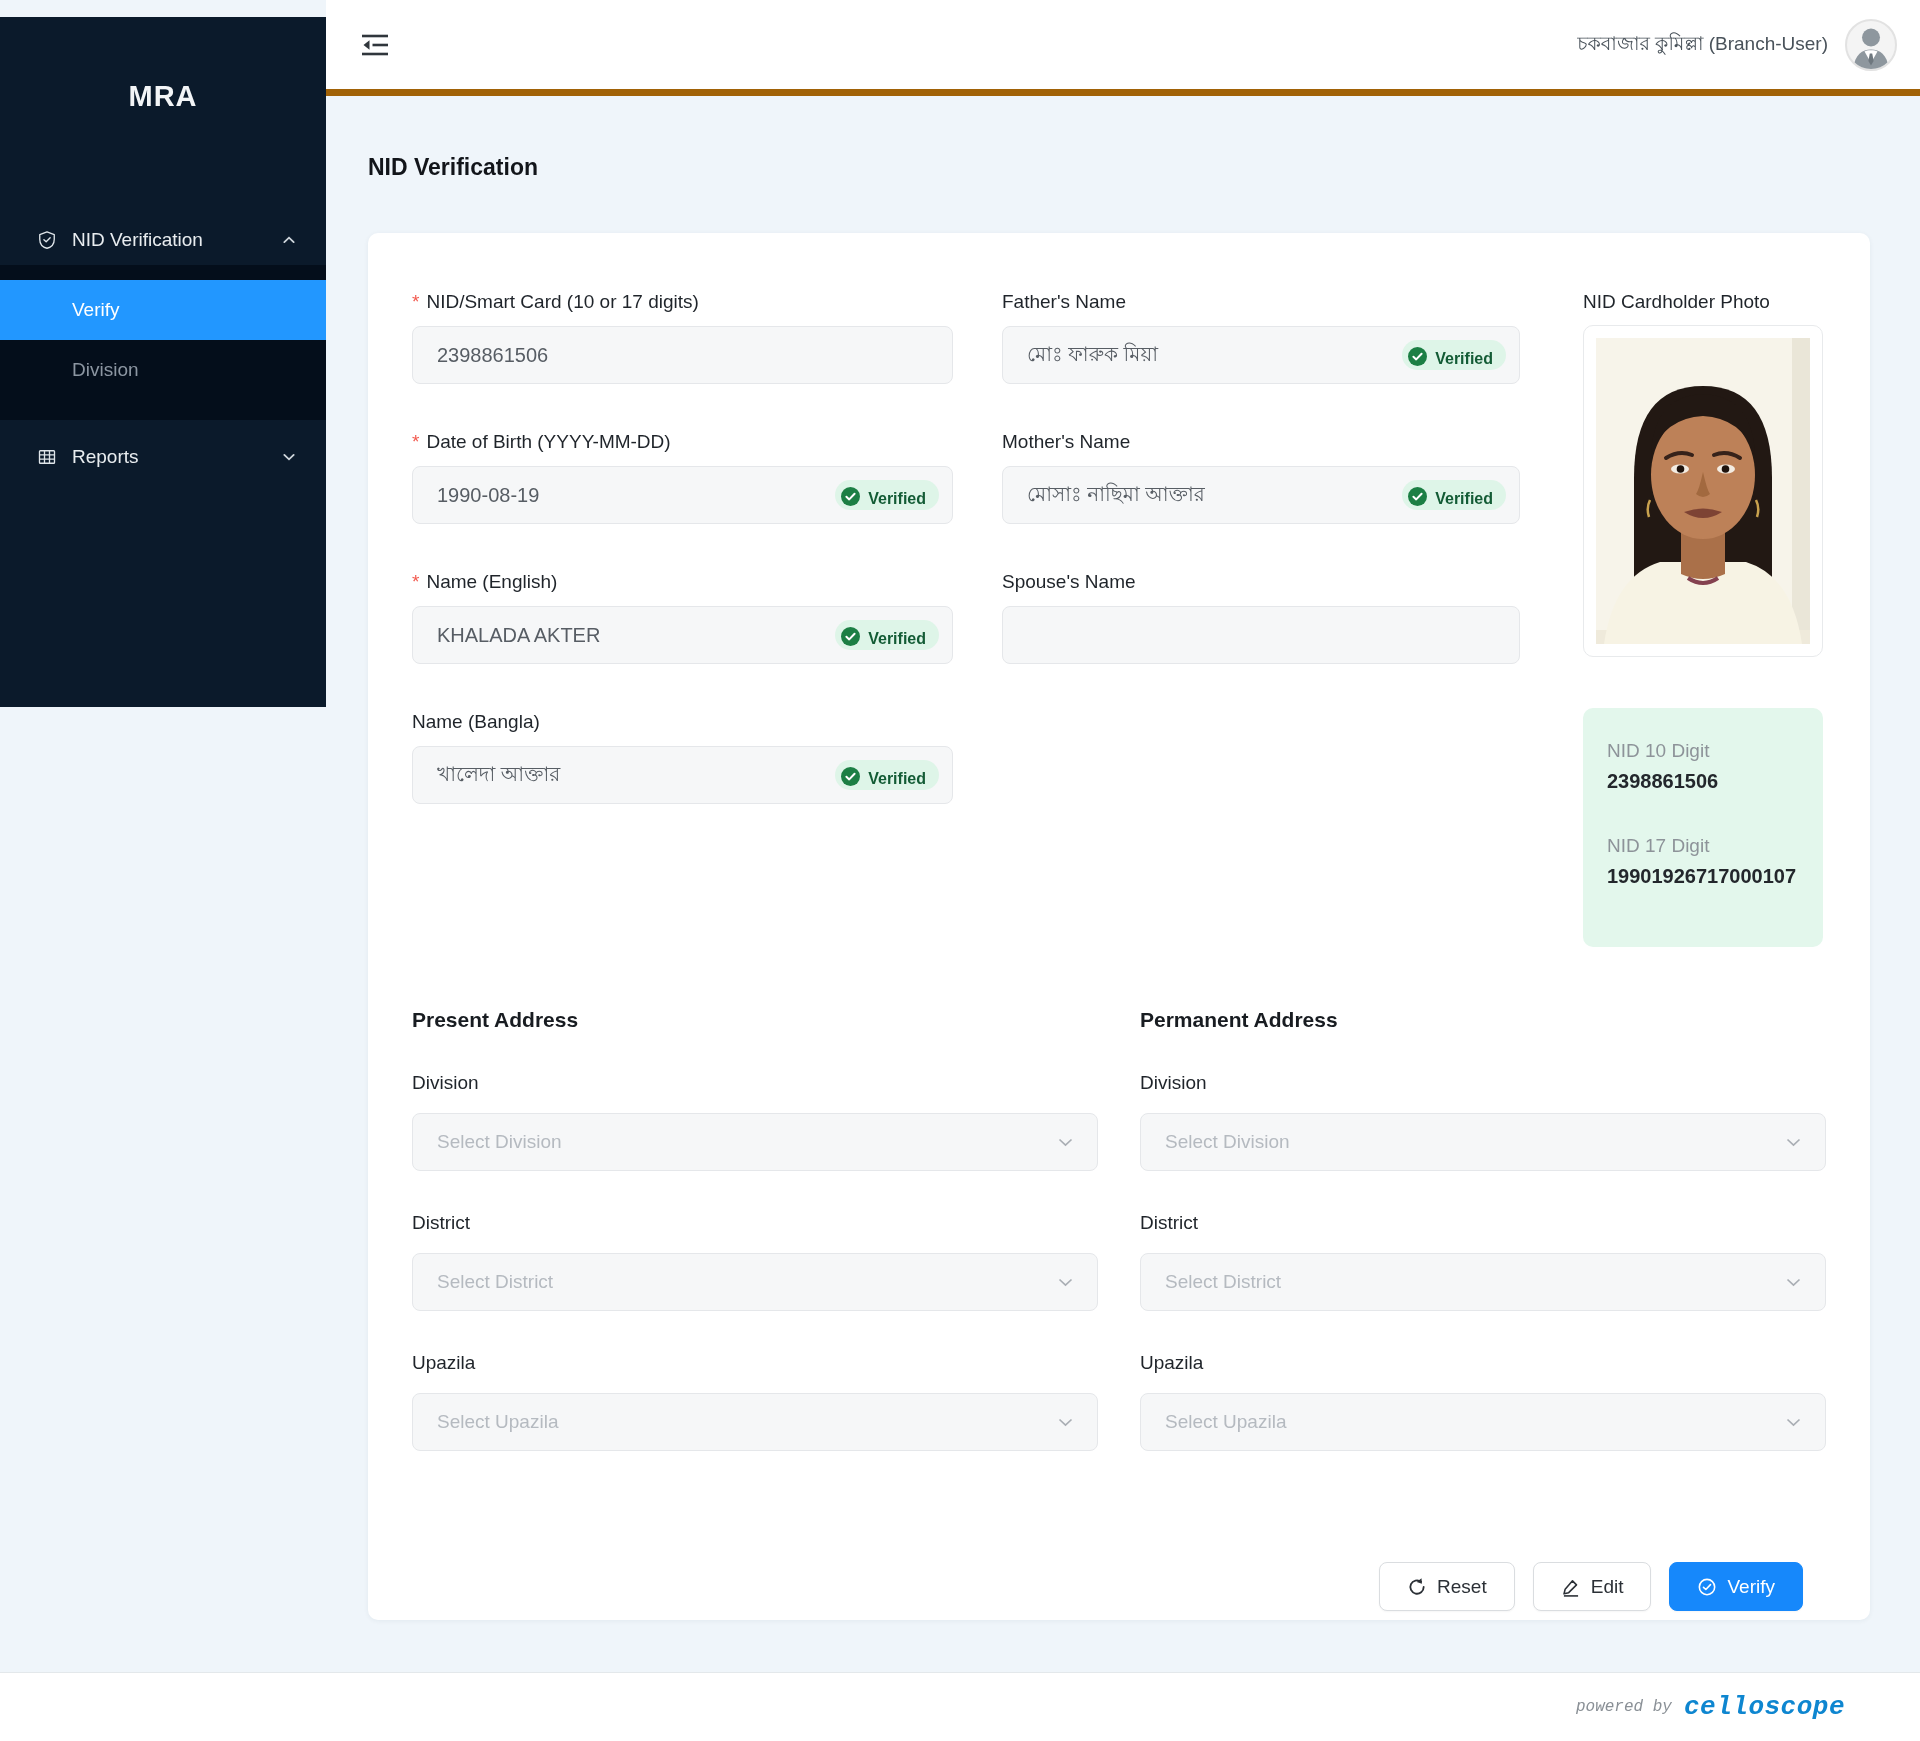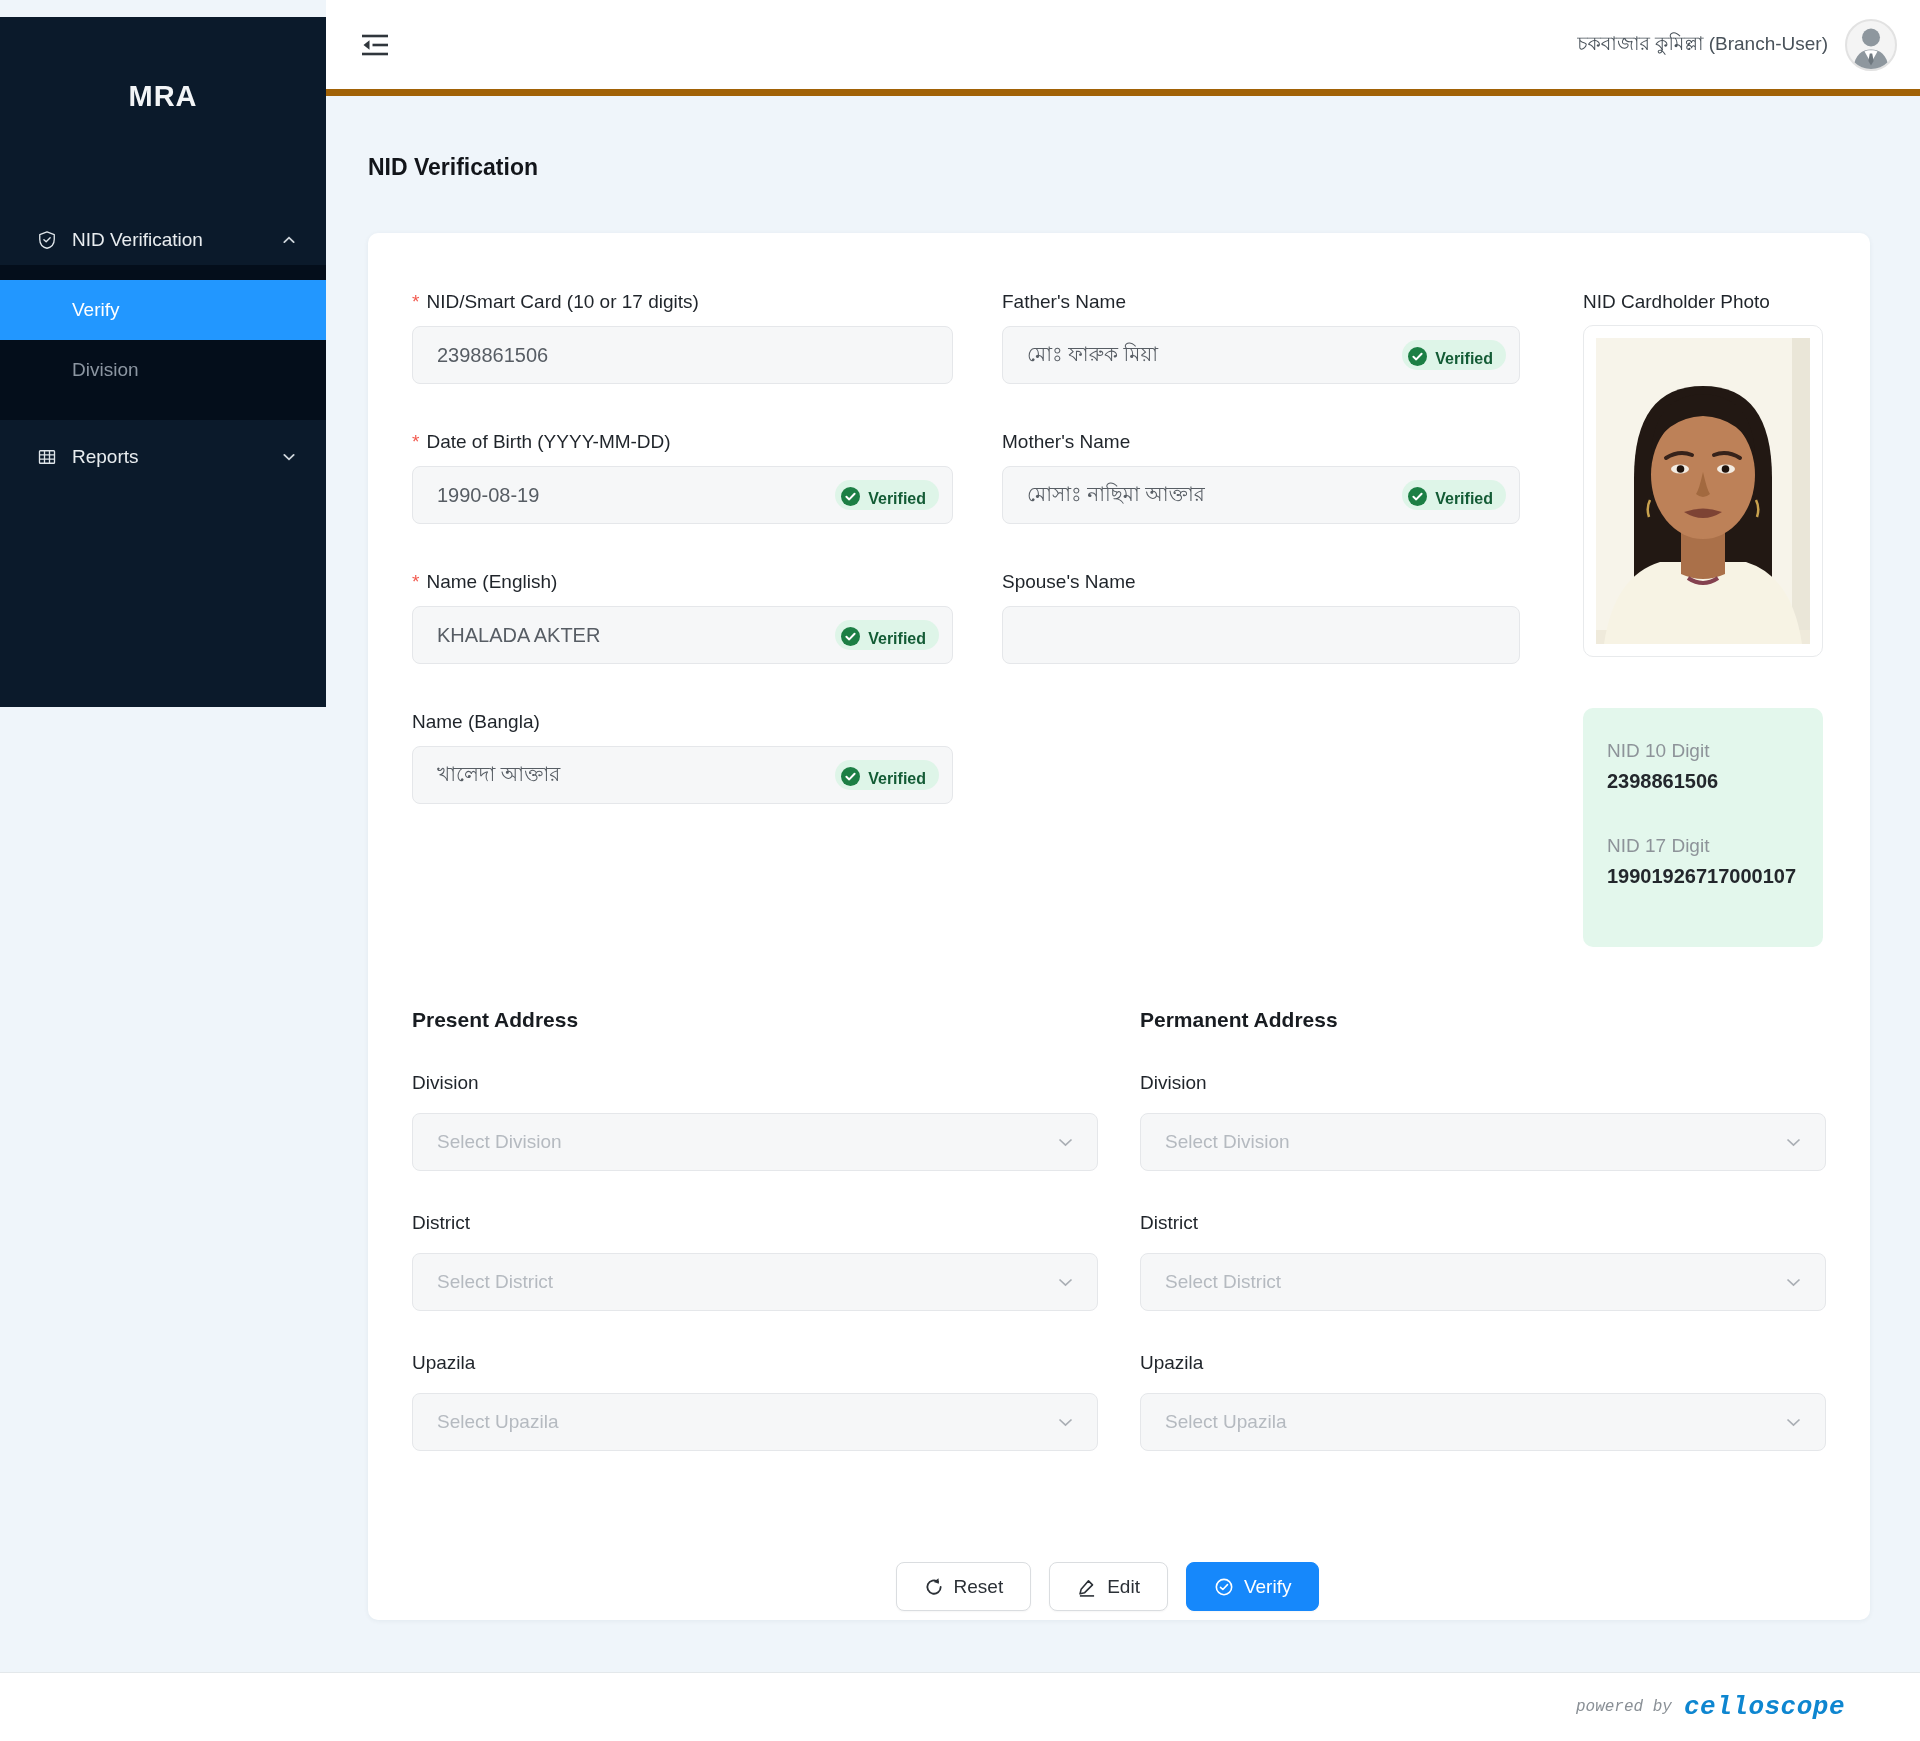--- a/index.html
+++ b/index.html
@@ -50,21 +50,21 @@
   
   .addr-row { display:flex; margin-top:59px; }
   .addr-col { width:686px; }
   .addr-col + .addr-col { margin-left:42px; }
   .addr-title { font-size:21px; font-weight:bold; line-height:27px; color:#181c21; margin-bottom:38px; }
   .afield { margin-bottom:40px; }
   .a-lbl { font-size:19px; line-height:23px; color:#1f242a; margin-bottom:19px; }
   .select { height:58px; background:#f6f7f8; border:1px solid #e5e7ea; border-radius:8px; display:flex; align-items:center; padding:0 24px; font-size:19px; color:#b5bac0; cursor:pointer; }
   .sel-chev { margin-left:auto; display:flex; align-items:center; }
   
-  .actions { display:flex; justify-content:center; gap:18px; margin-top:71px; padding-right:23px; }
+  .actions { display:flex; justify-content:flex-end; gap:18px; margin-top:71px; padding-right:23px; }
   .btn { height:49px; display:flex; align-items:center; gap:10px; padding:0 27px; border-radius:8px; border:1px solid #dadde0; background:#ffffff; font-family:inherit; font-size:19px; color:#2b3036; cursor:pointer; box-shadow:0 1px 2px rgba(0,0,0,.04); }
   .btn.primary { background:#1688fb; border-color:#1688fb; color:#ffffff; }
   .b-ic { display:flex; align-items:center; }
   
   .footer { position:absolute; left:0; top:1672px; width:1920px; height:69px; background:#ffffff; border-top:1px solid #e3e8eb; display:flex; align-items:center; justify-content:flex-end; padding-right:75px;font-family:Liberation Mono, monospace; }
   .pb { font-size:16px; font-style:italic; color:#8a9096; margin-right:12px; }
   .brand { font-size:26px; font-style:italic; font-weight:bold; color:#0e86d0; letter-spacing:.5px; }
 </style>
 </head>
 <body>

